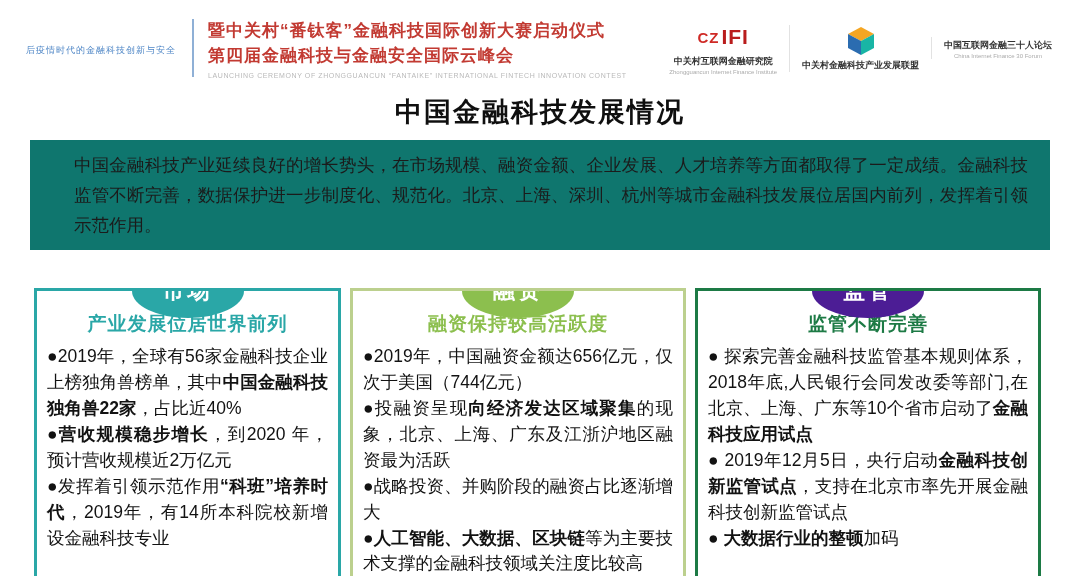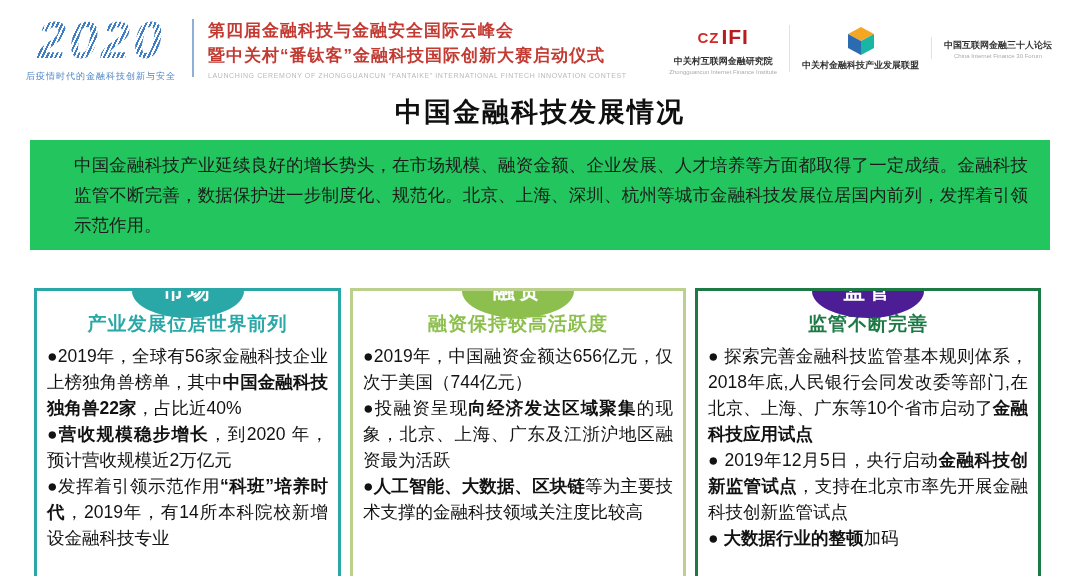--- a/index.html
+++ b/index.html
@@ -50,27 +50,26 @@
   .bullet { margin:0; }
   .bullet span.b { font-weight:800; }
 </style>
 </head>
 <body>
 
 <div class="page">
 
   <div class="header">
     <div class="logo-block">
-      <div class="logo-year">2020</div>
       <div class="logo-slogan">后疫情时代的金融科技创新与安全</div>
     </div>
     <div class="header-divider"></div>
     <div class="conf-titles">
+      <div class="conf-line">暨中关村“番钛客”金融科技国际创新大赛启动仪式</div>
       <div class="conf-line">第四届金融科技与金融安全国际云峰会</div>
-      <div class="conf-line">暨中关村“番钛客”金融科技国际创新大赛启动仪式</div>
       <div class="conf-en">LAUNCHING CEREMONY OF ZHONGGUANCUN “FANTAIKE” INTERNATIONAL FINTECH INNOVATION CONTEST</div>
     </div>
 
     <div class="partners">
       <div class="partner">
         <div class="plogo">
           <span class="czifi-red">CZ</span>
             <span class="czifi-dark">IFI</span>
         </div>
         <div class="partner-cn">中关村互联网金融研究院</div>
@@ -88,40 +87,41 @@
       </div>
       <div class="partner">
         <div class="partner-cn">中国互联网金融三十人论坛</div>
         <div class="partner-en">China Internet Finance 30 Forum</div>
       </div>
     </div>
   </div>
 
   <div class="main-title">中国金融科技发展情况</div>
 
-  <div class="summary" style="background: #22c55e; padding-left: 44px;">中国金融科技产业延续良好的增长势头，在市场规模、融资金额、企业发展、人才培养等方面都取得了一定成绩。金融科技监管不断完善，数据保护进一步制度化、规范化。北京、上海、深圳、杭州等城市金融科技发展位居国内前列，发挥着引领示范作用。</div>
+  <div class="summary" style="background: #0f766e; padding-left: 44px;">中国金融科技产业延续良好的增长势头，在市场规模、融资金额、企业发展、人才培养等方面都取得了一定成绩。金融科技监管不断完善，数据保护进一步制度化、规范化。北京、上海、深圳、杭州等城市金融科技发展位居国内前列，发挥着引领示范作用。</div>
 
   <div class="columns">
 
     <div class="col col-market" style="border-color: rgb(42, 167, 167);">
       <div class="badge" style="background: rgb(42, 167, 167);">市场</div>
       <div class="col-heading" style="color: rgb(42, 167, 167);">产业发展位居世界前列</div>
       <div class="bullets">
         <div class="bullet"><span>●2019年，全球有56家金融科技企业上榜独角兽榜单，其中</span><span class="b">中国金融科技独角兽22家</span><span>，占比近40%</span></div>
         <div class="bullet"><span>●</span><span class="b">营收规模稳步增长</span><span>，到2020 年，预计营收规模近2万亿元</span></div>
         <div class="bullet"><span>●发挥着引领示范作用</span><span class="b">“科班”培养时代</span><span>，2019年，有14所本科院校新增设金融科技专业</span></div>
       </div>
     </div>
 
     <div class="col col-financing" style="border-color: rgb(188, 208, 142);">
       <div class="badge" style="background: rgb(140, 191, 78);">融资</div>
       <div class="col-heading" style="color: rgb(140, 191, 78);">融资保持较高活跃度</div>
       <div class="bullets">
         <div class="bullet"><span>●2019年，中国融资金额达656亿元，仅次于美国（744亿元）</span></div>
         <div class="bullet"><span>●投融资呈现</span><span class="b">向经济发达区域聚集</span><span>的现象，北京、上海、广东及江浙沪地区融资最为活跃</span></div>
+        <div class="bullet"><span>●战略投资、并购阶段的融资占比逐渐增大</span></div>
         <div class="bullet"><span>●</span><span class="b">人工智能、大数据、区块链</span><span>等为主要技术支撑的金融科技领域关注度比较高</span></div>
       </div>
     </div>
 
     <div class="col col-regulation" style="border-color: rgb(29, 122, 69);">
       <div class="badge" style="background: #4c1d95;">监管</div>
       <div class="col-heading" style="color: rgb(29, 122, 69);">监管不断完善</div>
       <div class="bullets">
         <div class="bullet"><span>●  探索完善金融科技监管基本规则体系，2018年底,人民银行会同发改委等部门,在北京、上海、广东等10个省市启动了</span><span class="b">金融科技应用试点</span></div>
         <div class="bullet"><span>●  2019年12月5日，央行启动</span><span class="b">金融科技创新监管试点</span><span>，支持在北京市率先开展金融科技创新监管试点</span></div>

